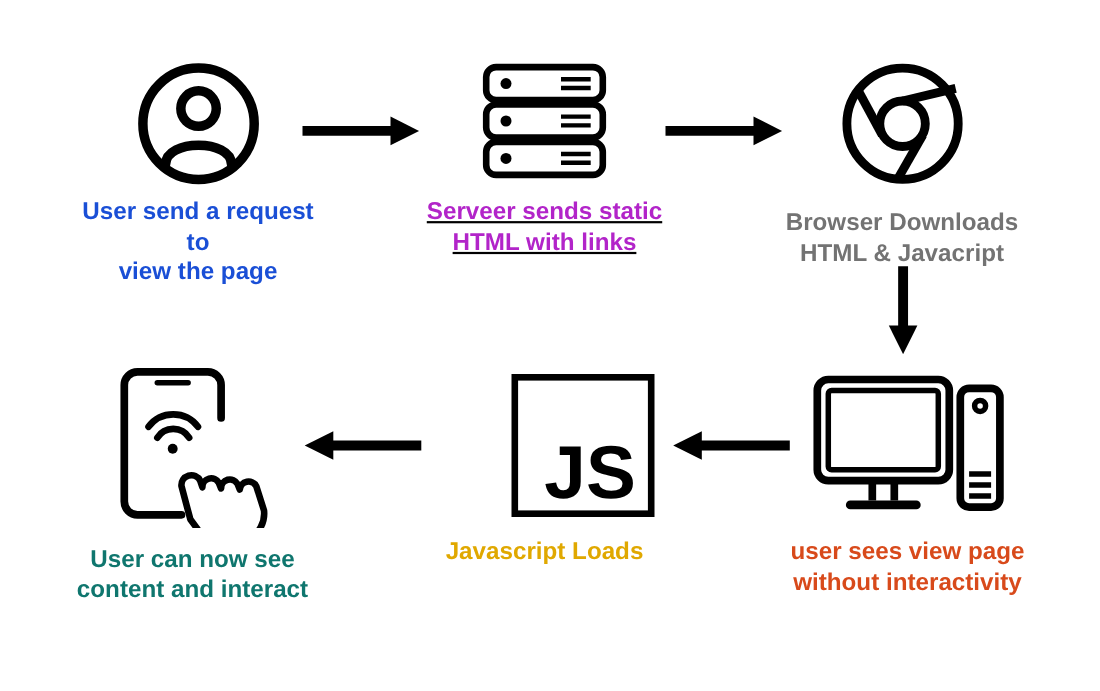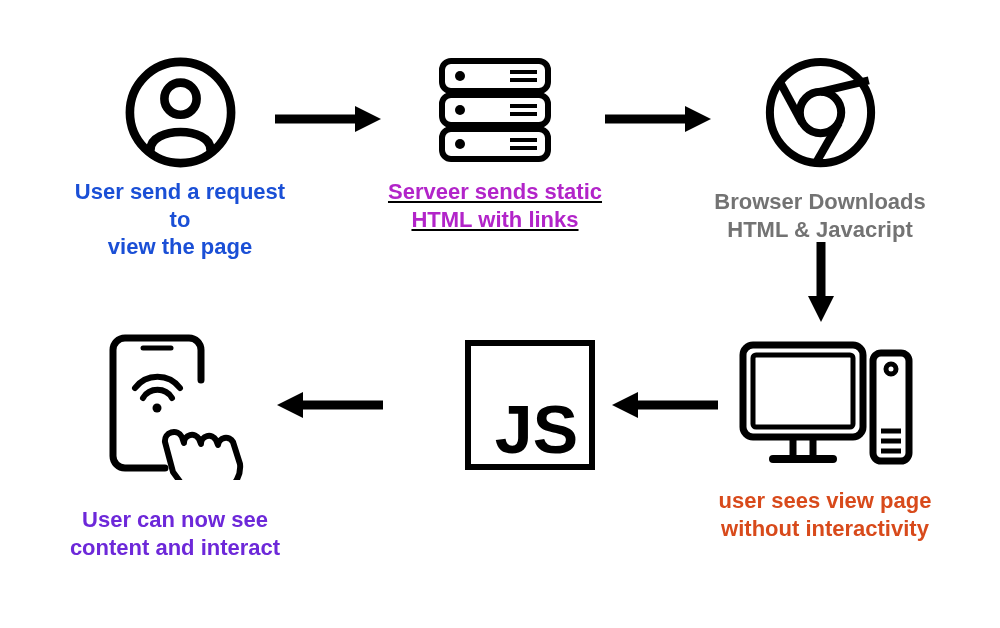--- a/index.html
+++ b/index.html
@@ -127,20 +127,21 @@
   </svg>
 </div>
 
 <div class="node" style="left:390px; top:335px; width:210px;">
   <div style="display:flex; justify-content:flex-end;">
     <svg width="140" height="140" viewBox="0 0 140 140" stroke="#000" fill="none">
       <rect x="8" y="8" width="124" height="124" stroke-width="6"></rect>
       <text x="118" y="118" text-anchor="end" font-family="Arial Black, Arial, sans-serif" font-weight="900" font-size="68" fill="#000" stroke="none">JS</text>
     </svg>
   </div>
+  <div class="caption" style="color:#e0a800; margin-top:12px;">Javascript Loads</div>
 </div>
 
 <div class="arrow" style="left:275px; top:390px;">
   <svg width="110" height="30" viewBox="0 0 110 30">
     <line x1="108" y1="15" x2="24" y2="15" stroke="#000" stroke-width="9"></line>
     <polygon points="28,2 2,15 28,28" fill="#000"></polygon>
   </svg>
 </div>
 
 <div class="node" style="left:55px; top:330px; width:240px;">
@@ -157,15 +158,15 @@
       <path d="M78 142
                L70 112
                a9 9 0 0 1 17 -5 l2 6
                a8 8 0 0 1 15 -4 l2 5
                a8 8 0 0 1 15 -4 l2 5
                a8 8 0 0 1 15 -3 l7 22
                a26 26 0 0 1 -14 26
                l-34 8 Z" stroke-width="6" fill="#fff"></path>
     </svg>
   </div>
-  <div class="caption" style="color:#6d28d9; margin-top:26px;">User can now see
+  <div class="caption" style="color:#0f766e; margin-top:14px;">User can now see
 content and interact</div>
 </div>
 
 </body></html>

